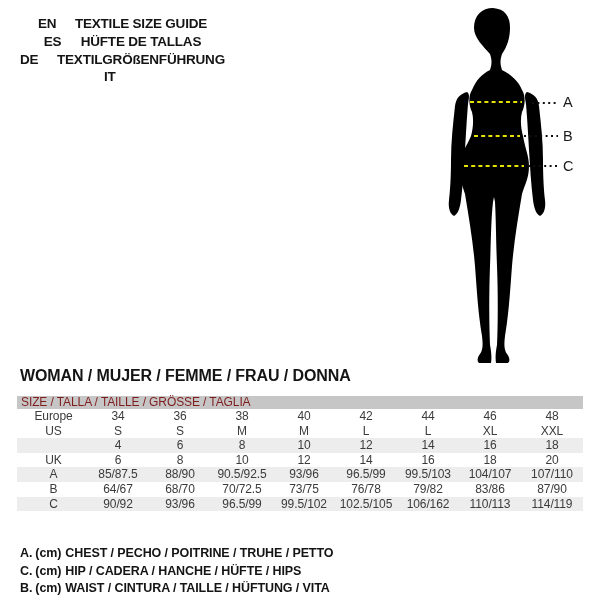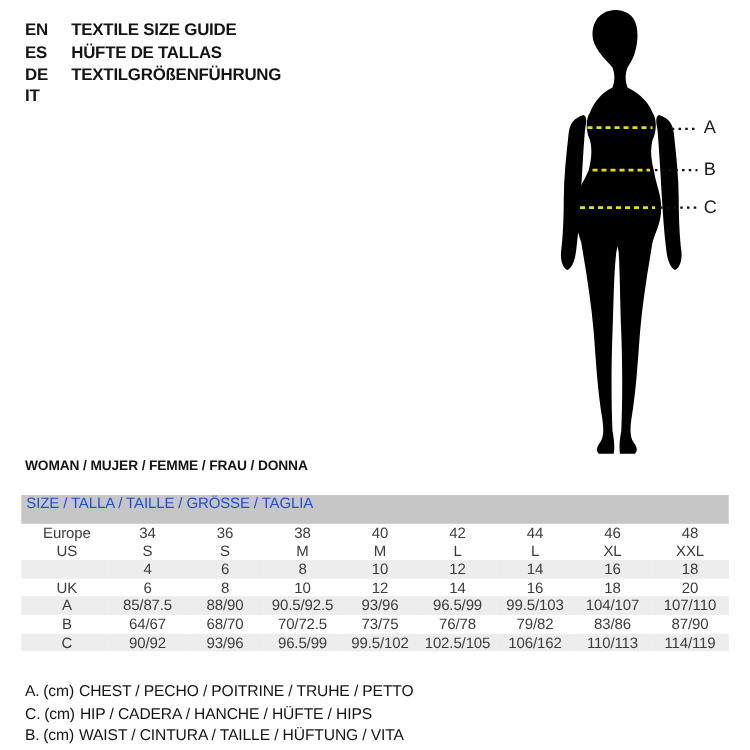--- a/index.html
+++ b/index.html
@@ -1,46 +1,46 @@
 <!DOCTYPE html>
 <html><head>
 <meta charset="utf-8">
 <style>
   html,body{margin:0;padding:0;background:#fff;}
   .page{position:relative;width:600px;height:600px;background:#ffffff;overflow:hidden;
         font-family:"Liberation Sans","DejaVu Sans",sans-serif;color:#111;}
 
   
   .lang-list{position:absolute;left:20px;top:15px;}
-  .lang-row{display:flex;line-height:17.8px;font-size:13.5px;font-weight:700;letter-spacing:-0.2px;color:#141414;}
+  .lang-row{display:flex;line-height:17.8px;font-size:13.5px;font-weight:700;letter-spacing:-0.2px;color:#141414;justify-content:center;}
   .lang-code{width:37px;flex:0 0 37px;}
 
   
   .figure{position:absolute;left:410px;top:0;width:190px;height:380px;}
   .figure svg{display:block;width:190px;height:380px;}
   .mlabel{position:absolute;font-size:14.5px;font-weight:500;color:#1a1a1a;left:153px;width:20px;}
   .mlabel.pos-a{top:94px;}
   .mlabel.pos-b{top:128px;}
   .mlabel.pos-c{top:158px;}
 
   
-  .section-title{position:absolute;left:20px;top:367px;font-size:11px;font-weight:700;letter-spacing:-0.1px;color:#141414;}
+  .section-title{position:absolute;left:20px;top:367px;font-size:16px;font-weight:700;letter-spacing:-0.1px;color:#141414;}
 
   
   table.size-table{position:absolute;left:17px;top:396px;width:566px;border-collapse:collapse;table-layout:fixed;}
-  table.size-table th.caption{background:#c6c6c6;font-weight:400;font-size:12px;color:#1d4ed8;
-        text-align:left;padding:0 0 10px 4px;height:13px;line-height:13px;letter-spacing:-0.1px;}
+  table.size-table th.caption{background:#c6c6c6;font-weight:400;font-size:12px;color:#7f1d1d;
+        text-align:left;padding:0 0 0 4px;height:13px;line-height:13px;letter-spacing:-0.1px;}
   table.size-table td{font-size:12px;color:#3b3b3b;text-align:center;padding:0;height:14.6px;line-height:14.6px;letter-spacing:-0.1px;}
   table.size-table td.rowlabel{text-align:center;padding-left:3px;}
   table.size-table tr.shaded td{background:#ededed;}
   col.labelcol{width:70px;}
 
   
   .legend{position:absolute;left:20px;top:545px;}
-  .legend-row{font-size:12.5px;font-weight:400;line-height:17.5px;letter-spacing:-0.1px;color:#141414;}
+  .legend-row{font-size:12.5px;font-weight:700;line-height:17.5px;letter-spacing:-0.1px;color:#141414;}
   .legend-row .lid{margin-right:3px;}
   .legend-row .lunit{margin-right:4px;}
 </style>
 </head>
 <body>
 
 <div class="page">
 
   <div class="lang-list" id="langList">
       <div class="lang-row">

